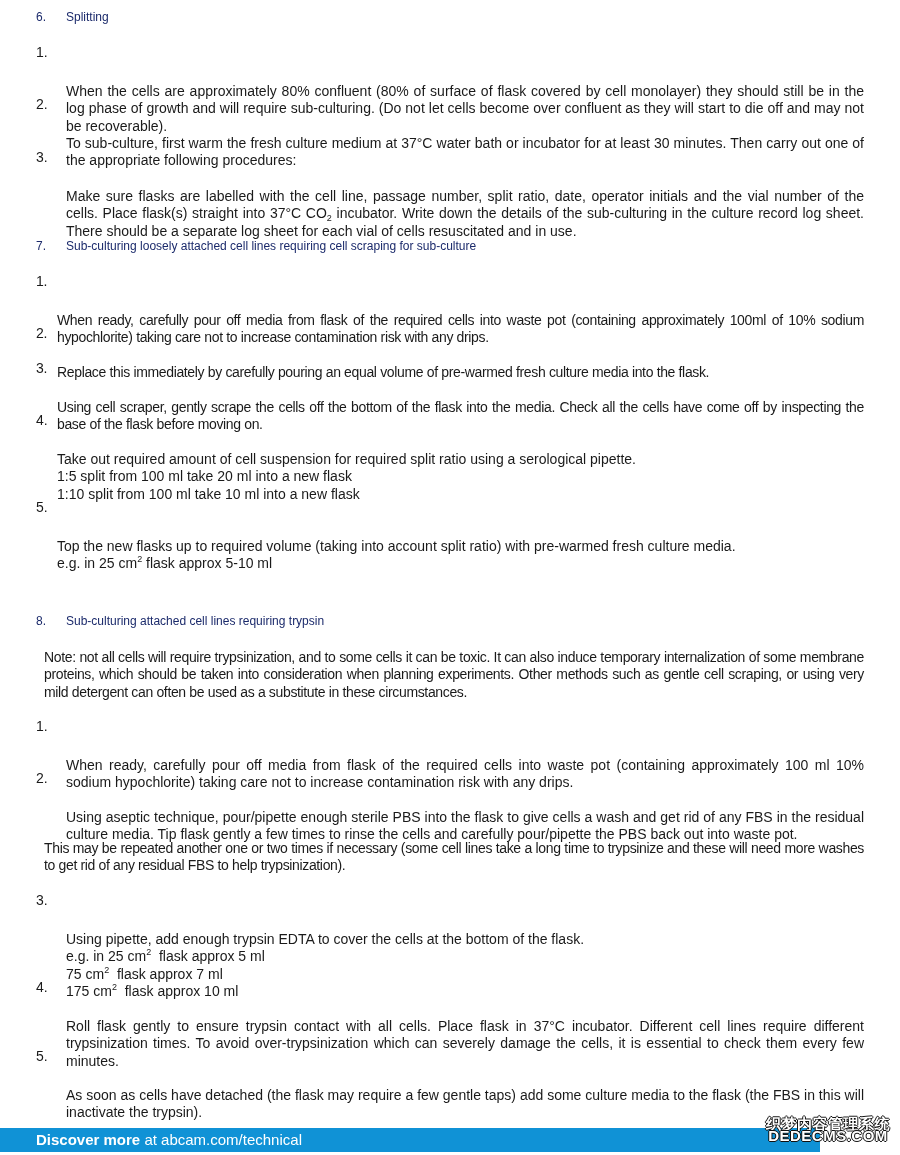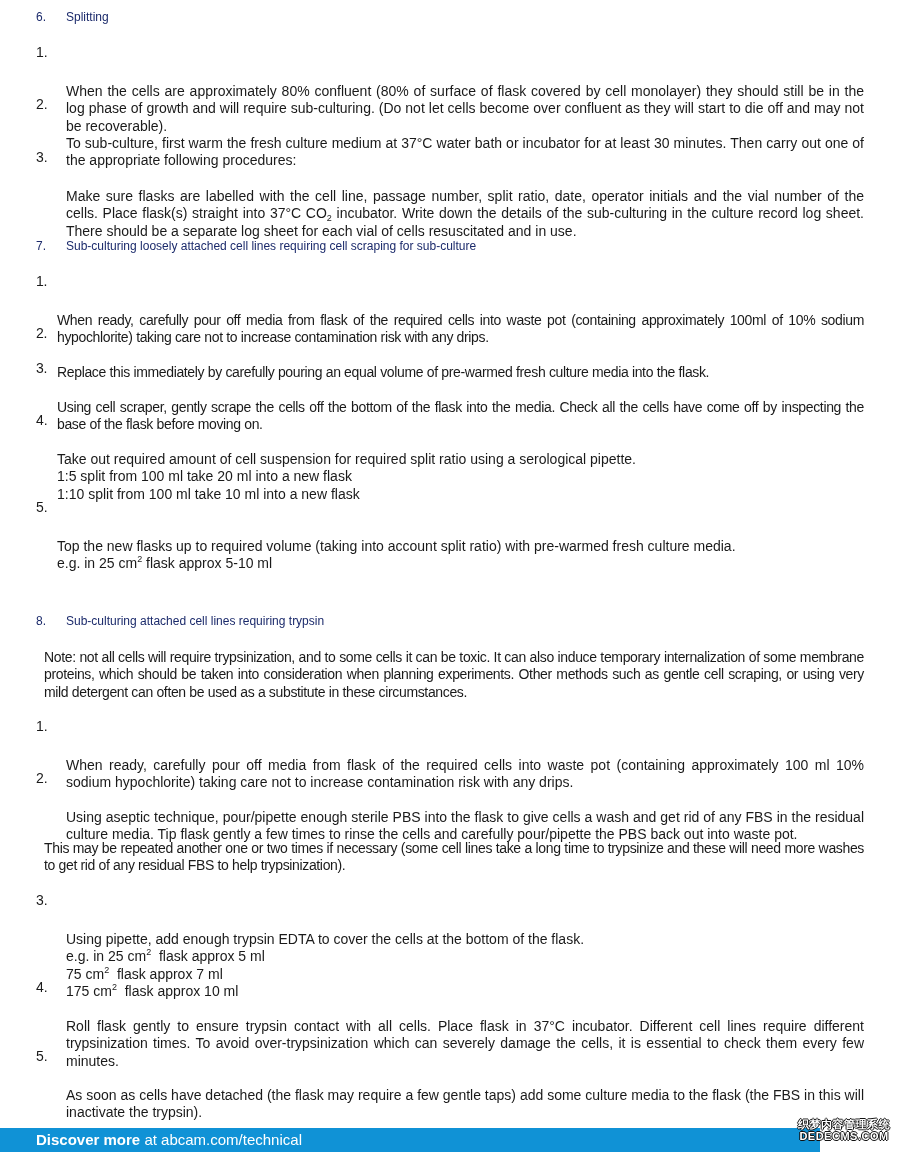--- a/index.html
+++ b/index.html
@@ -12,21 +12,21 @@
   .item .t { display: block; margin-top: 39px; }
   .indent30 { padding-left: 30px; }
   .indent21 { padding-left: 21px; }
   .para { position: absolute; left: 44px; right: 36px; text-align: justify; }
   .narrow { letter-spacing: -0.35px; }
   sup { font-size: 9px; line-height: 0; vertical-align: 6px; }
   sub { font-size: 9px; line-height: 0; vertical-align: -3px; }
   .footer { position: absolute; left: 0; top: 1128px; width: 820px; height: 24px; background: #1092d6; }
   .footer .ftxt { position: absolute; left: 36px; top: 3px; color: #ffffff; font-size: 15px; line-height: 18px; }
   .footer .ftxt b { font-weight: bold; }
-  .wm { position: absolute; right: 10px; top: 1118px; text-align: center; color: #ffffff; font-weight: bold; font-size: 11px; line-height: 12px;
+  .wm { position: absolute; right: 10px; top: 1118px; text-align: center; color: #ffffff; font-weight: bold; font-size: 15px; line-height: 12px;
         text-shadow: -1px 0 #111, 1px 0 #111, 0 -1px #111, 0 1px #111; letter-spacing: 0.5px; }
   .line { display: block; }
 </style>
 </head>
 <body>
 
 <h2 style="top:6px;">
   <span class="num" style="width:30px;">6.</span><span>Splitting</span>
 </h2>
 

